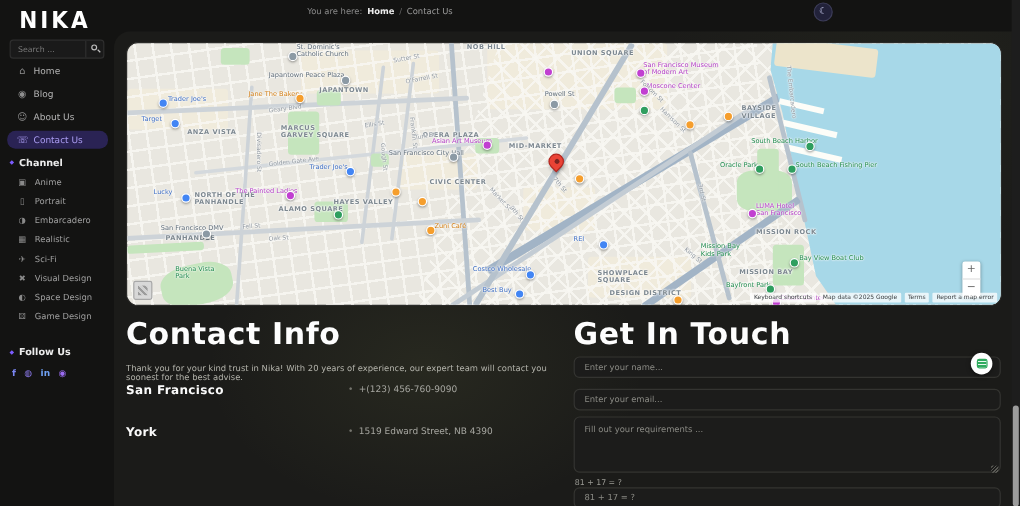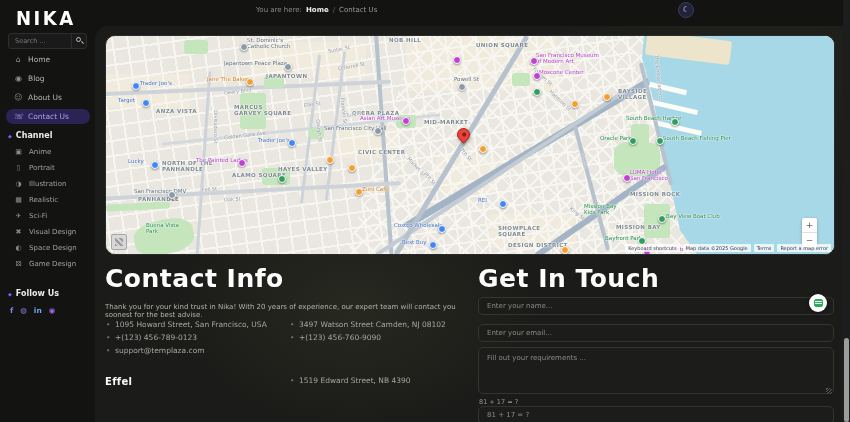--- a/index.html
+++ b/index.html
@@ -169,21 +169,21 @@
       <div class="chan-item">
         <span class="ico">▣</span>
         <span>Anime</span>
       </div>
       <div class="chan-item">
         <span class="ico">▯</span>
         <span>Portrait</span>
       </div>
       <div class="chan-item">
         <span class="ico">◑</span>
-        <span>Illustration</span>
+        <span>Embarcadero</span>
       </div>
       <div class="chan-item">
         <span class="ico">▦</span>
         <span>Realistic</span>
       </div>
       <div class="chan-item">
         <span class="ico">✈</span>
         <span>Sci-Fi</span>
       </div>
       <div class="chan-item">
@@ -384,34 +384,29 @@
       <span>Terms</span>
       <span>Report a map error</span>
     </div>
   <div class="pegman"></div>
 </div>
 
 <div class="h2" style="left:105px;top:264px;">Contact Info</div>
 <div class="contact-desc">Thank you for your kind trust in Nika! With 20 years of experience, our expert team will contact you soonest for the best advise.</div>
 <div class="offices">
     <div class="office">
-      <ul>
-        <li>1095 Howard Street, San Francisco, USA</li>
-        <li>+(123) 456-789-0123</li>
-        <li>support@templaza.com</li>
-      </ul>
+      <h3>San Francisco</h3>
     </div>
     <div class="office">
       <ul>
-        <li>3497 Watson Street Camden, NJ 08102</li>
         <li>+(123) 456-760-9090</li>
       </ul>
     </div>
     <div class="office">
-      <h3>Effel</h3>
+      <h3>York</h3>
     </div>
     <div class="office">
       <ul>
         <li>1519 Edward Street, NB 4390</li>
       </ul>
     </div>
   </div>
 
 <div class="h2" style="left:478px;top:264px;">Get In Touch</div>
 <input class="field" style="top: 297px; height: 18px;" placeholder="Enter your name...">

